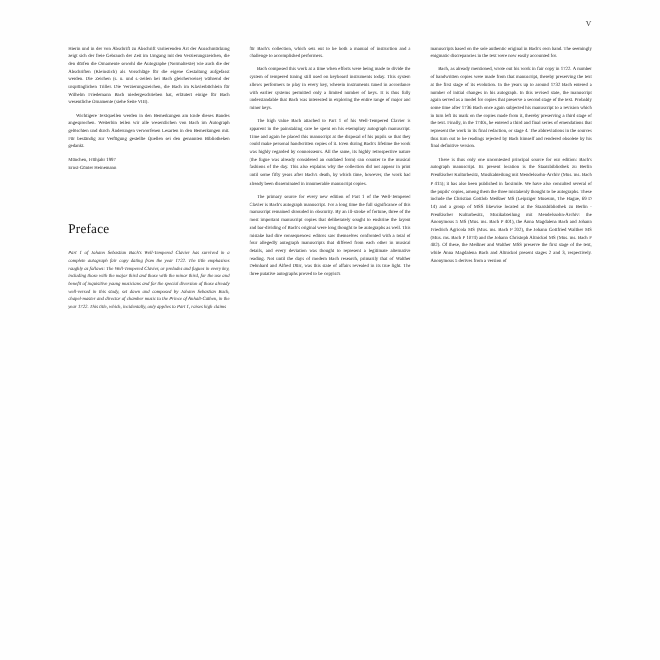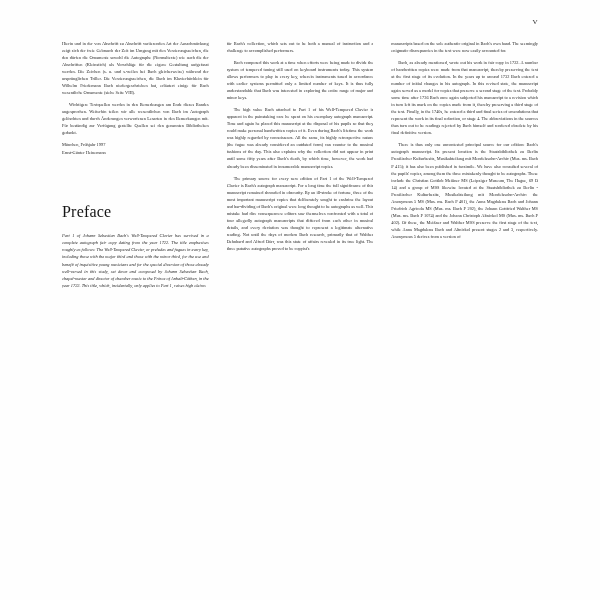--- a/index.html
+++ b/index.html
@@ -53,21 +53,21 @@
   }
   .col p.sig {
     text-indent: 0;
     margin-top: 9px;
   }
   .col p.sig-line {
     text-indent: 0;
     margin: 0 0 1px 0;
   }
   .heading {
-    font-size: 16px;
+    font-size: 12px;
     font-weight: normal;
     margin: 16px 0 7px 0;
     text-indent: 0;
     letter-spacing: 0.2px;
     color: #151515;
   }
   .ital {
     font-style: italic;
   }
   .spacer-lg {

